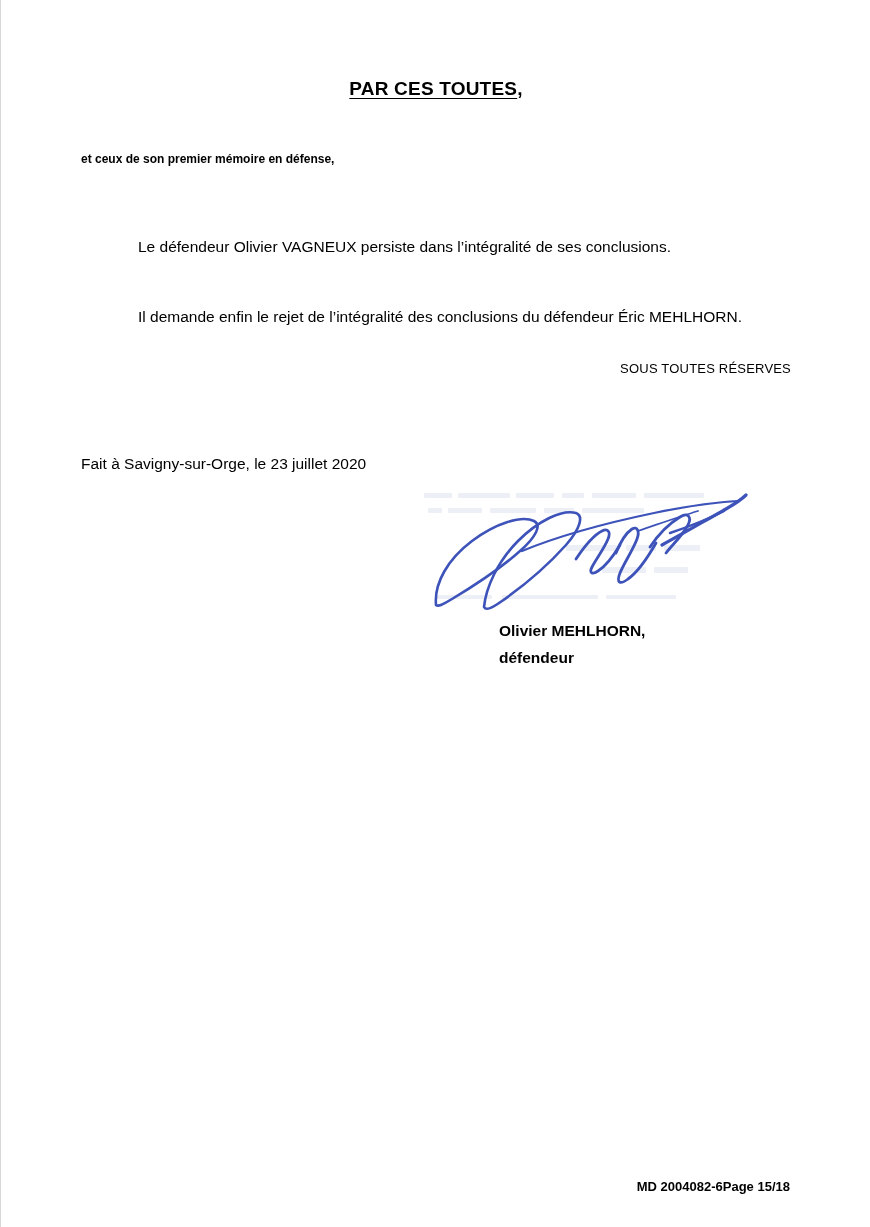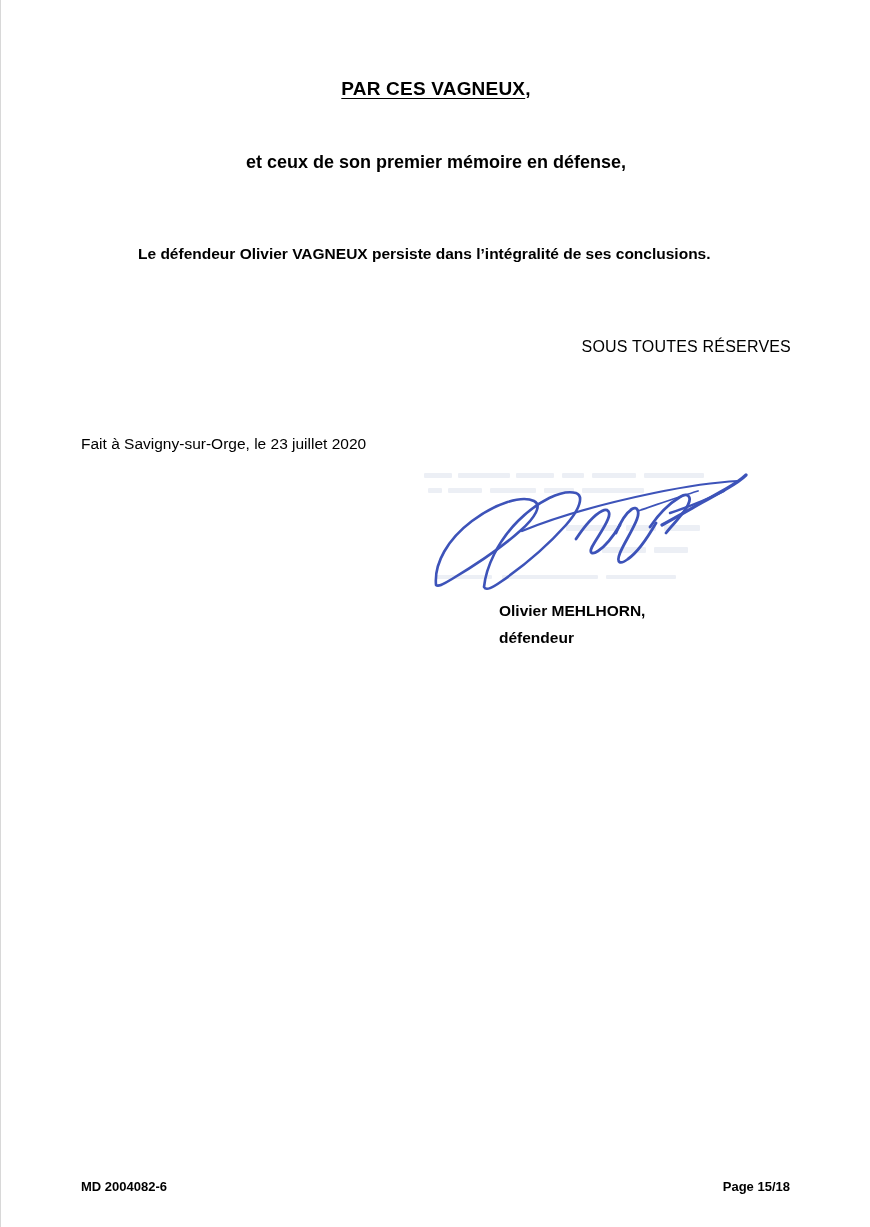--- a/index.html
+++ b/index.html
@@ -35,43 +35,43 @@
     margin-top: 78px;
     letter-spacing: 0.2px;
   }
   .heading .ul {
     text-decoration: underline;
     text-underline-offset: 3px;
   }
 
   
   .subline {
-    text-align: center;
+    text-align: left;
     font-weight: bold;
-    font-size: 18px;
+    font-size: 12px;
     margin-top: 52px;
   }
 
   
   .para {
-    font-weight: bold;
+    font-weight: normal;
     font-size: 15.5px;
     text-align: justify;
     text-indent: 57px;
     line-height: 1.62;
   }
   .para-1 { margin-top: 68px; text-indent: 57px; }
   .para-2 { margin-top: 45px; text-indent: 57px; }
 
   
   .reserves {
     text-align: right;
-    font-size: 16px;
+    font-size: 13px;
     font-weight: normal;
-    margin-top: 72px;
+    margin-top: 32px;
     letter-spacing: 0.2px;
   }
 
   
   .dateline {
     font-weight: normal;
     font-size: 15.5px;
     margin-top: 79px;
   }
 
@@ -113,38 +113,39 @@
     white-space: nowrap;
   }
 
   
   .footer {
     position: absolute;
     left: 80px;
     right: 80px;
     bottom: 33px;
     display: flex;
-    justify-content: space-between;
+    justify-content: flex-end;
     align-items: baseline;
     font-weight: bold;
     font-size: 13px;
   }
 </style>
 </head>
 <body>
 
 <div class="page">
   <div class="content">
 
-    <div class="heading"><span class="ul">PAR CES VAGNEUX</span><span>,</span></div>
+    <div class="heading"><span class="ul">PAR CES TOUTES</span><span>,</span></div>
 
     <div class="subline">et ceux de son premier mémoire en défense,</div>
 
     <div class="para para-1">Le défendeur Olivier VAGNEUX persiste dans l’intégralité de ses conclusions.</div>
 
+    <div class="para para-2">Il demande enfin le rejet de l’intégralité des conclusions du défendeur Éric MEHLHORN.</div>
 
     <div class="reserves">SOUS TOUTES RÉSERVES</div>
 
     <div class="dateline">Fait à Savigny-sur-Orge, le 23 juillet 2020</div>
 
     <div class="signature-zone">
 
       <div class="ghost">
         <span style="left:8px;  top:4px;  width:28px; height:5px;"></span>
         <span style="left:42px; top:4px;  width:52px; height:5px;"></span>

